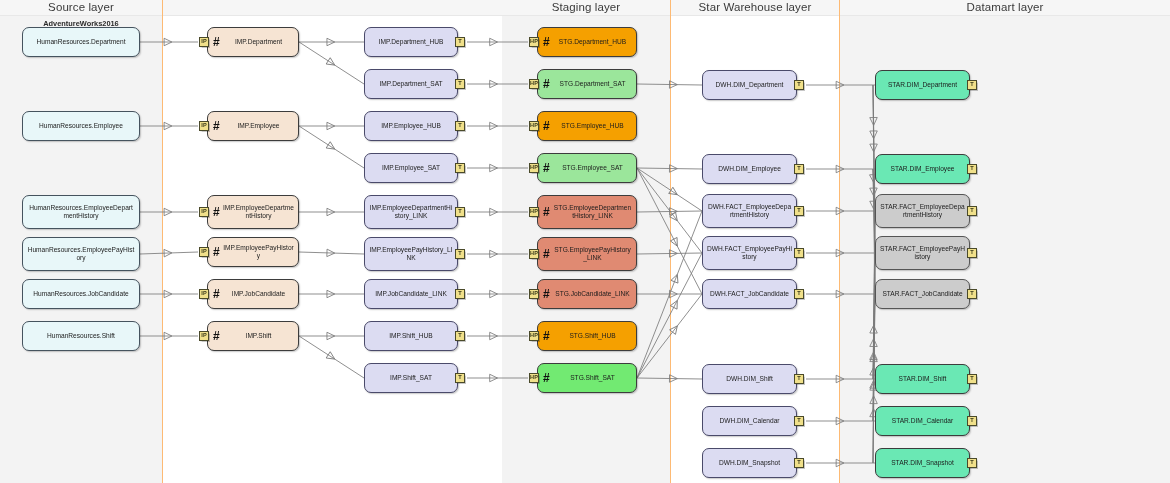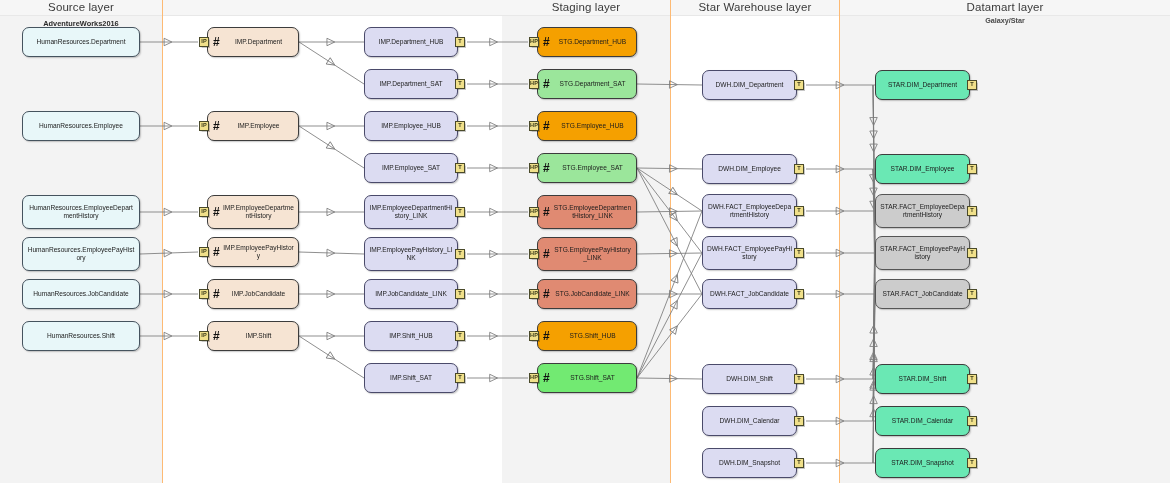--- a/index.html
+++ b/index.html
@@ -141,21 +141,20 @@
   <div class="band-header" style="left:0;width:162px;"></div>
   <div class="band-header" style="left:163px;width:339px;"></div>
   <div class="band-header" style="left:502px;width:168px;"></div>
   <div class="band-header" style="left:671px;width:168px;"></div>
   <div class="band-header" style="left:840px;width:330px;"></div>
 
   <div class="band-title" style="left:0;width:162px;">Source layer</div>
   <div class="band-title" style="left:502px;width:168px;">Staging layer</div>
   <div class="band-title" style="left:671px;width:168px;">Star Warehouse layer</div>
   <div class="band-title" style="left:840px;width:330px;">Datamart layer</div>
-  <div class="band-sub" style="left:840px;width:330px;top:16px;">Galaxy/Star</div>
 
   <div class="group-label" style="left:0;width:162px;top:19px;">AdventureWorks2016</div>
 
   <svg id="links" viewBox="0 0 1170 483">
     <g id="link-lines">
         <line x1="140" y1="42" x2="198" y2="42"></line>
         <line x1="140" y1="126" x2="198" y2="126"></line>
         <line x1="140" y1="212" x2="198" y2="212"></line>
         <line x1="140" y1="254" x2="198" y2="252"></line>
         <line x1="140" y1="294" x2="198" y2="294"></line>

